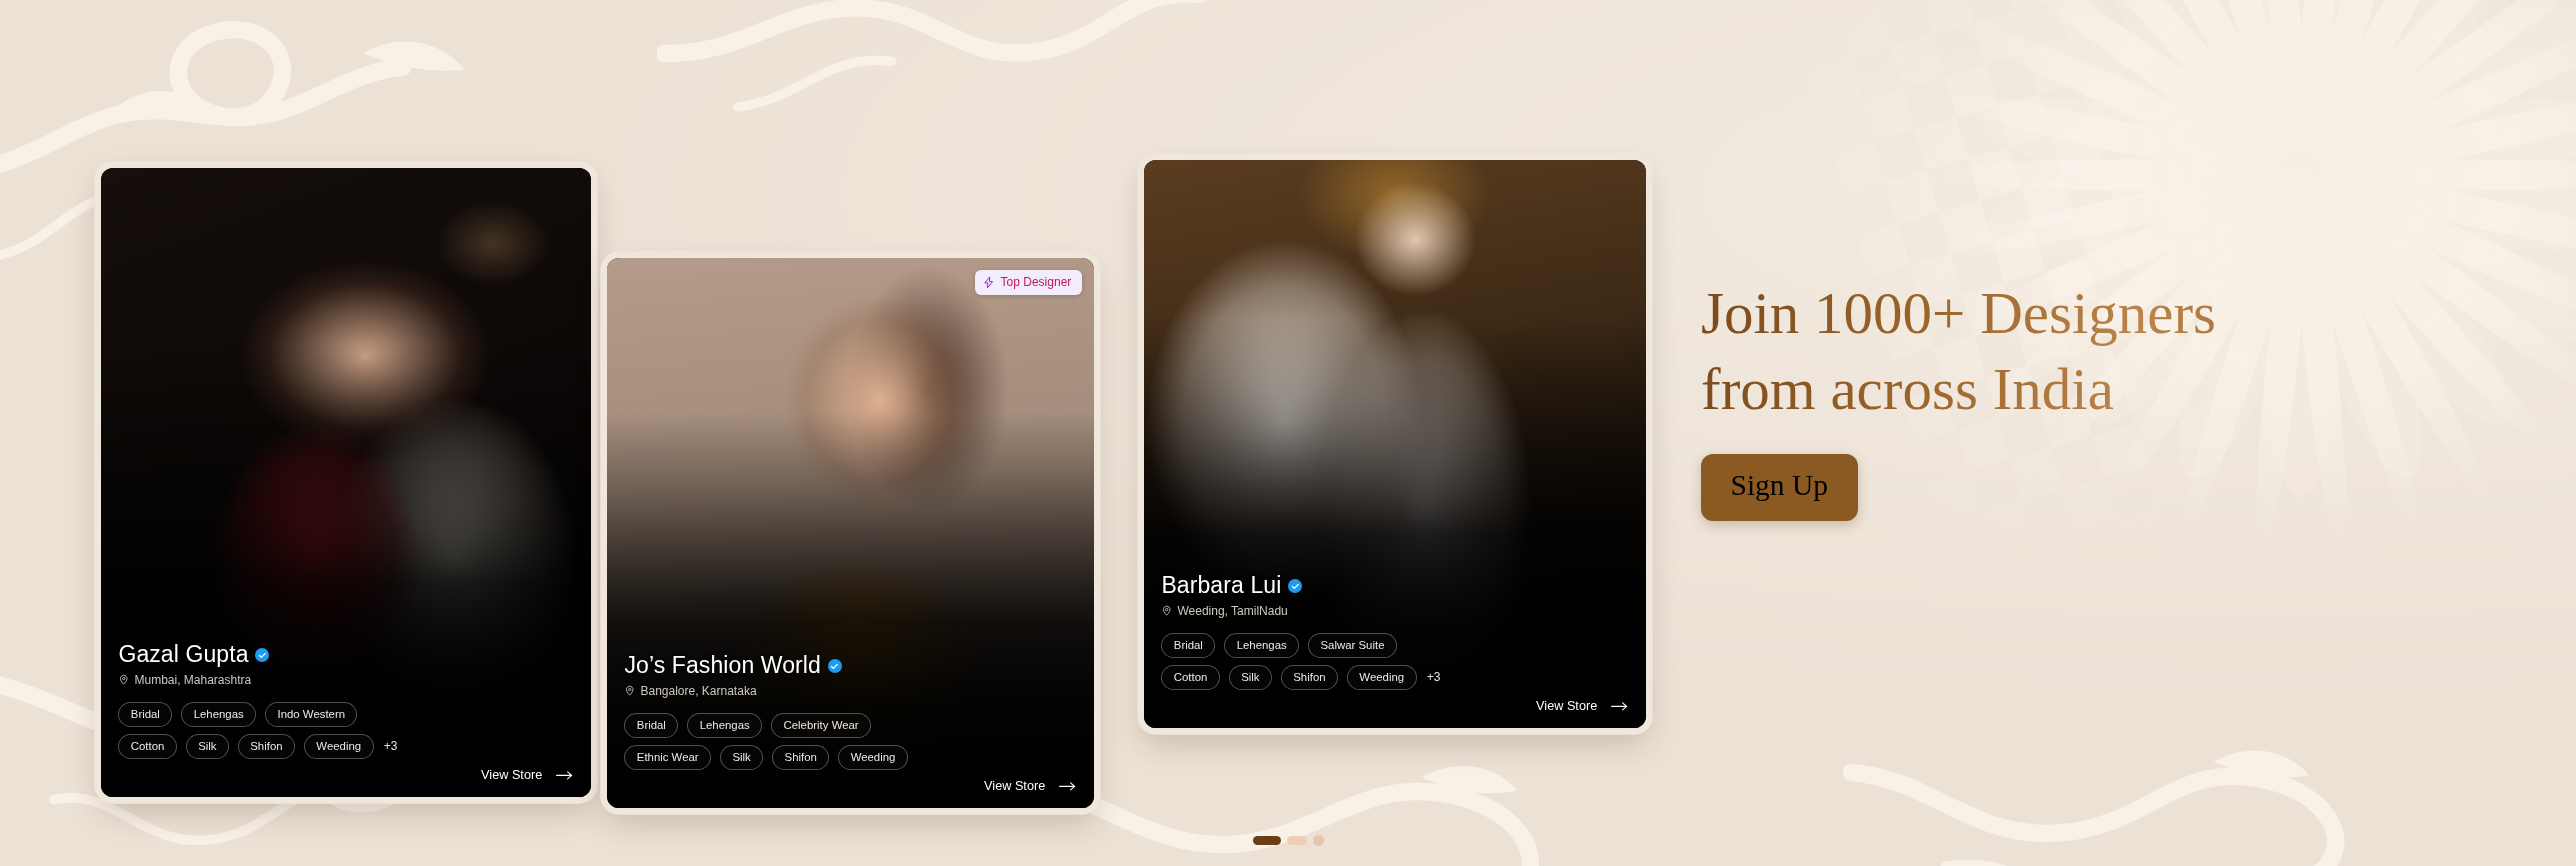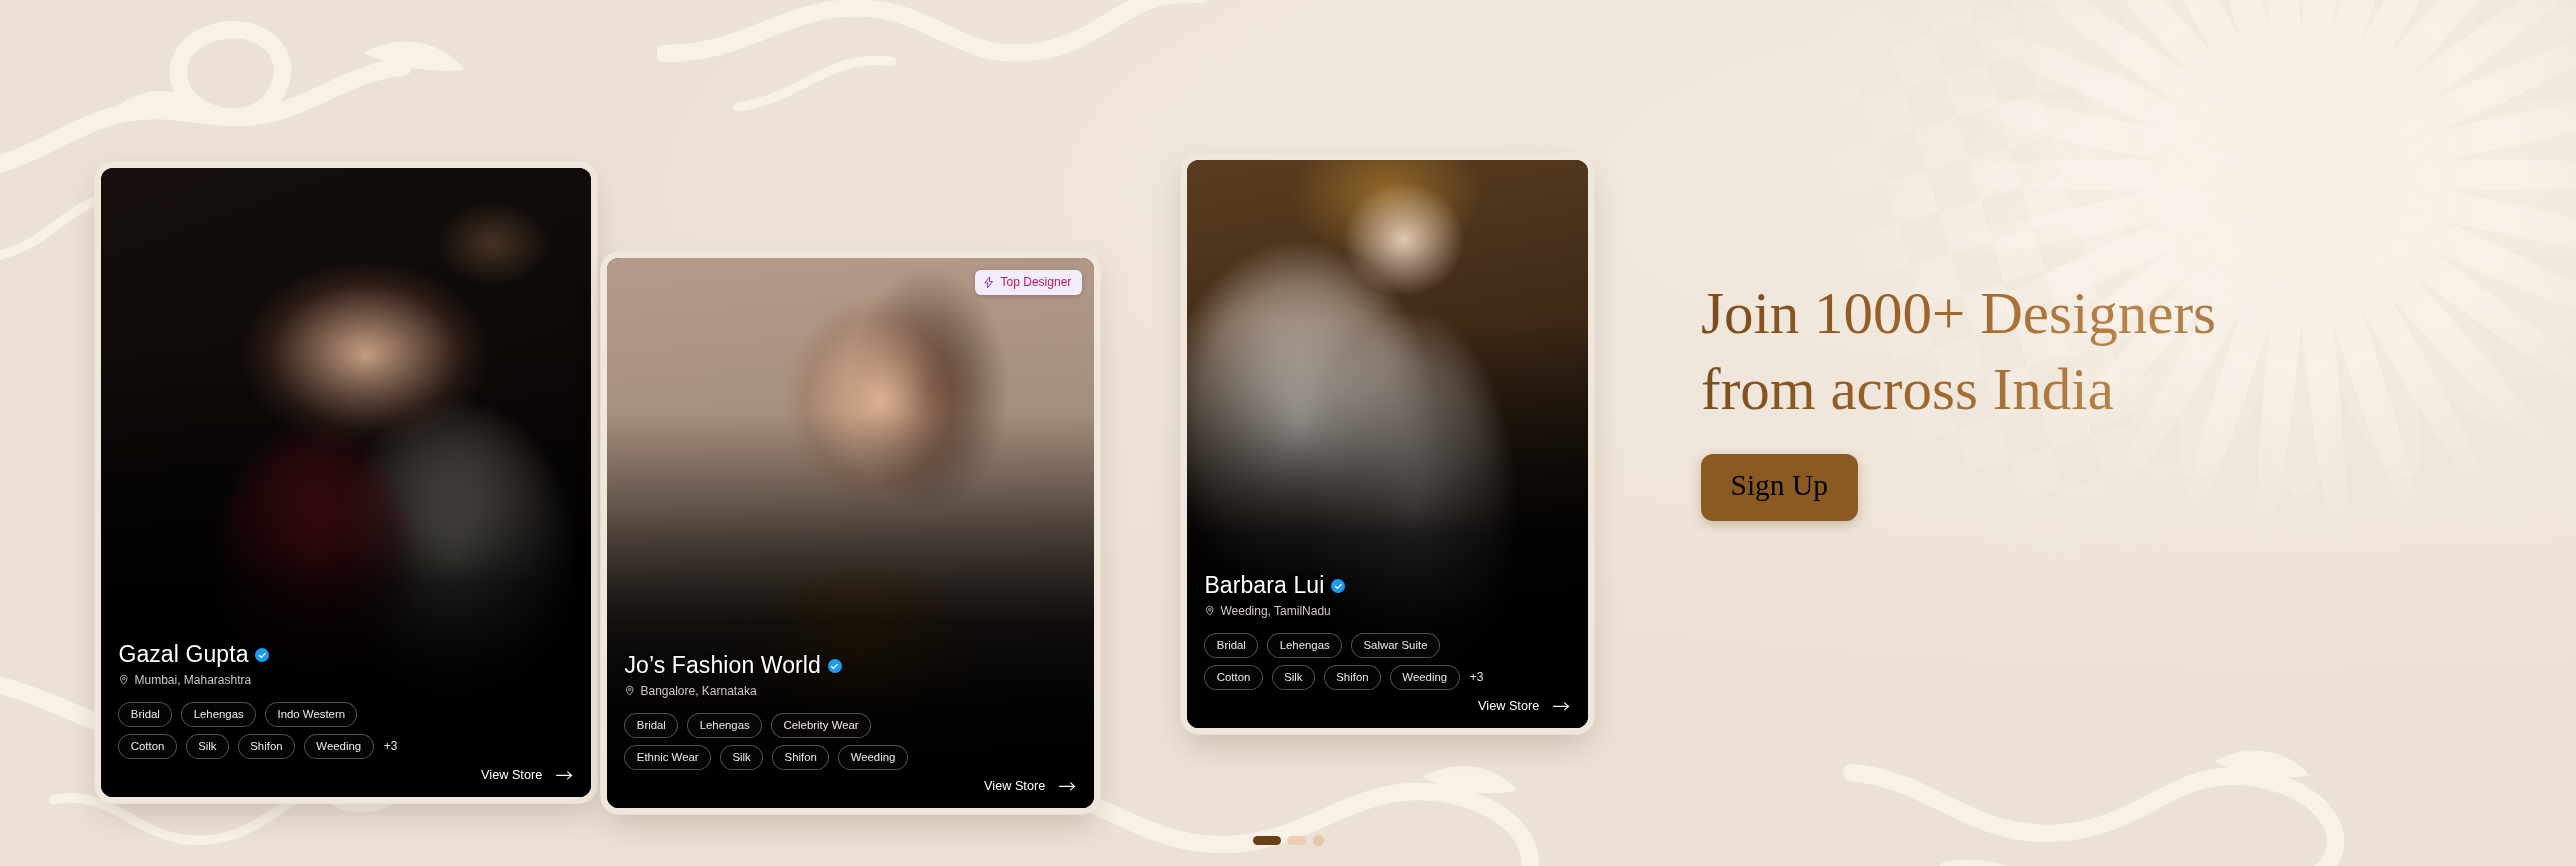--- a/index.html
+++ b/index.html
@@ -73,21 +73,21 @@
     position: absolute;
     border-radius: 12px;
     overflow: hidden;
     background: #120d0a;
     box-shadow: 0 12px 29.5px rgba(60,36,18,.22);
   }
   .card.framed { box-shadow: 0 0 0 6.7px #f0e7dc, 0 13.4px 32px rgba(60,36,18,.22); }
 
   .card-1 { left: 57px;  top: 168px;  width: 490px;  height: 629px; margin-left: 44px; }
   .card-2 { left: 607px; top: 258px;  width: 487px;  height: 550px; }
-  .card-3 { left: 1187px;top: 160px;  width: 401px;  height: 568px; }
+  .card-3 { left: 1144px;top: 160px;  width: 502px;  height: 568px; }
 
   .card-photo { position: absolute; inset: 0; }
 
   
   .photo-1 {
     background:
       radial-gradient(ellipse 174px 134px at 54% 30%, rgba(214,170,140,.95) 0%, rgba(120,74,54,.25) 55%, transparent 72%),
       radial-gradient(ellipse 134px 174px at 44% 62%, rgba(168,28,34,.95) 0%, rgba(110,18,24,.5) 58%, transparent 78%),
       radial-gradient(ellipse 154px 201px at 72% 62%, rgba(226,219,205,.92) 0%, rgba(160,150,136,.4) 58%, transparent 80%),
       radial-gradient(ellipse 81px 60px at 80% 12%, rgba(120,90,60,.5) 0%, transparent 70%),

